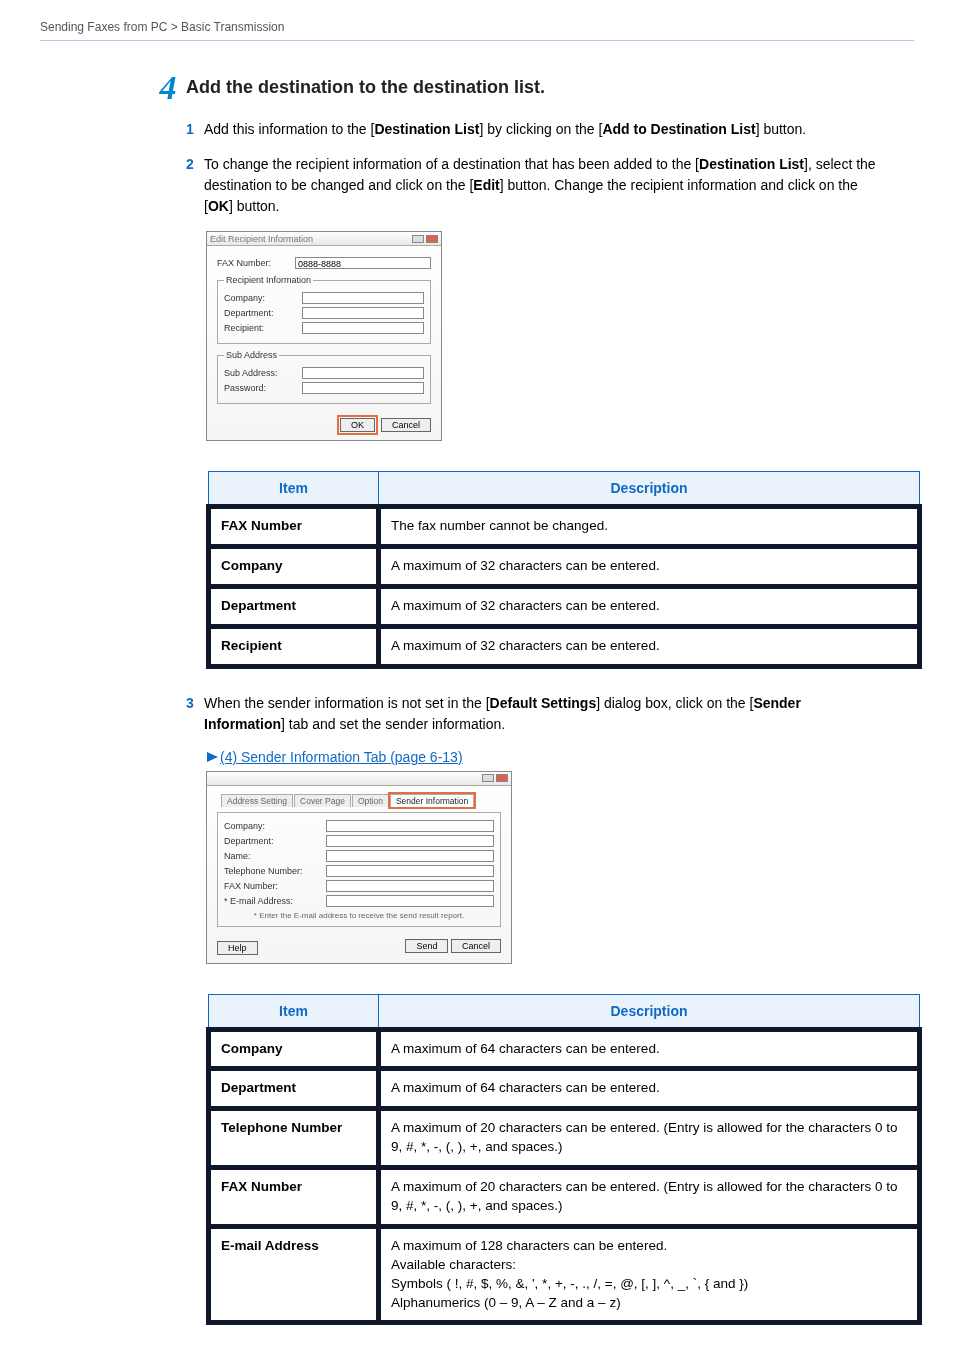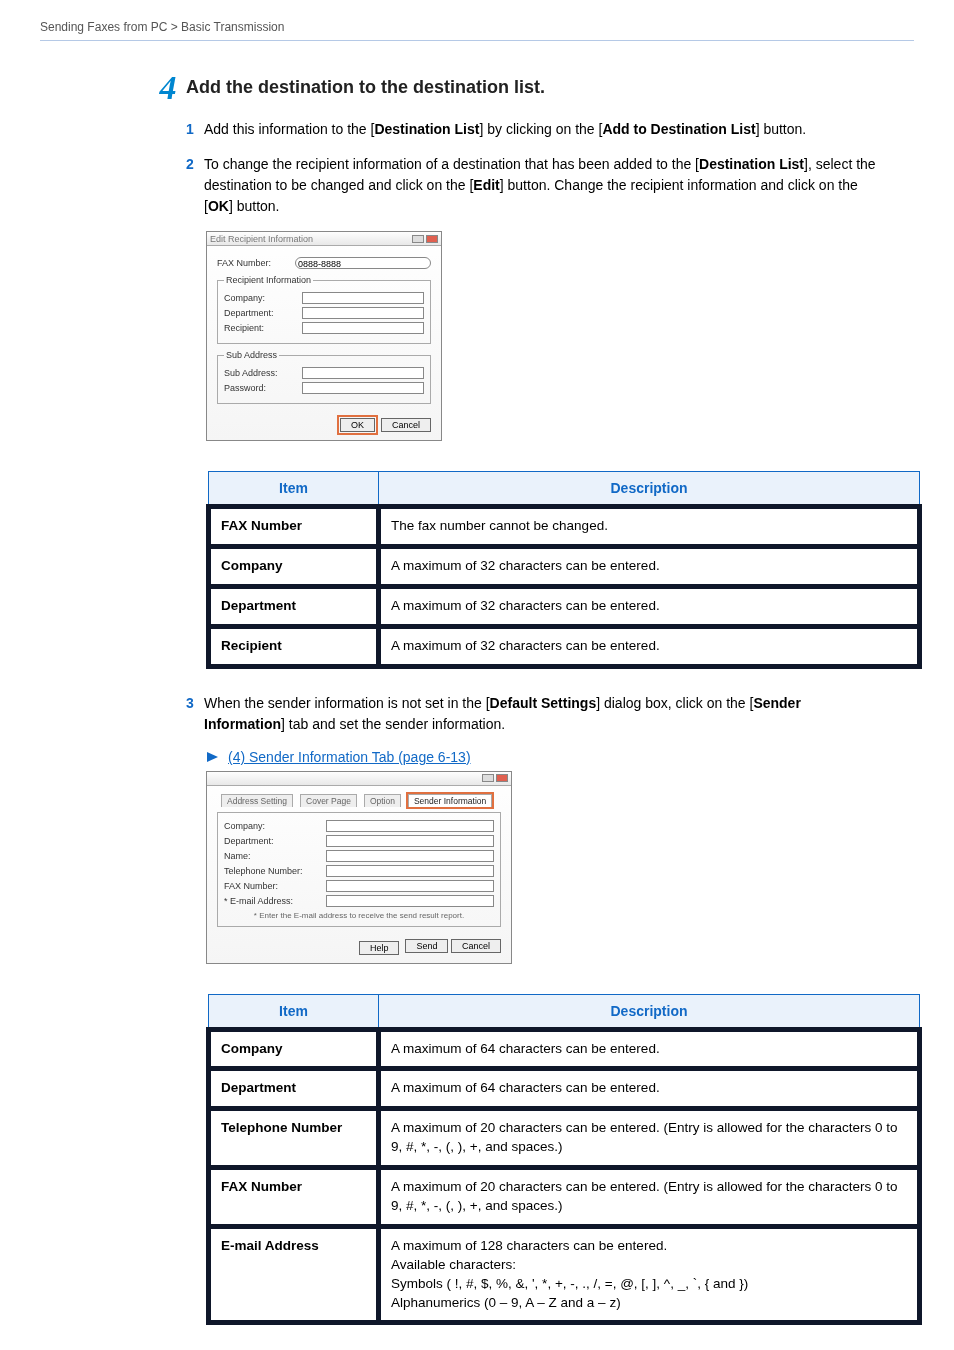--- a/index.html
+++ b/index.html
@@ -60,21 +60,20 @@
     width: 18px;
     flex-shrink: 0;
   }
   .substep-body { flex: 1; font-size: 14px; }
   .substep-body b { font-weight: bold; }
   .link-row {
     margin-left: 166px;
     margin-bottom: 4px;
     display: flex;
     align-items: center;
-    gap: 8px;
     color: #1169c6;
   }
   .link-row a {
     color: #1169c6;
     text-decoration: underline;
     font-size: 14px;
   }
   .arrow-icon {
     width: 14px; height: 14px; flex-shrink:0;
   }
@@ -101,25 +100,25 @@
   .dialog .body { padding: 8px 10px; }
   .dialog .row { display:flex; align-items:center; margin:3px 0; gap:18px;}
   .dialog .lbl { width:60px; color:#333; }
   .dialog .inp { flex:1; height:12px; border:1px solid #888; background:#fff; }
   .dialog fieldset { border:1px solid #aaa; padding:4px 6px 6px 6px; margin-top:6px;}
   .dialog legend { font-size:9px; color:#333; padding:0 2px;}
   .dialog .btnrow { display:flex; justify-content:flex-end; gap:6px; padding:6px 10px 8px 10px;}
   .dialog .btn { border:1px solid #666; padding:1px 10px; font-size:9px; background:#eee;}
   .dialog .btn.ok { outline:2px solid #e07040; outline-offset:1px; }
   .dialog.wide { width: 306px; }
-  .dialog .tabs { display:flex; gap:7px; margin-bottom:-1px; padding-left:4px;}
+  .dialog .tabs { display:flex; gap:1px; margin-bottom:-1px; padding-left:4px;}
   .dialog .tab { border:1px solid #aaa; border-bottom:none; padding:1px 5px; background:#eee; font-size:8.5px; color:#666;}
   .dialog .tab.active { background:#fff; outline:2px solid #e07040; outline-offset:0; color:#222;}
   .dialog .note { font-size:8px; color:#666; text-align:center; margin-top:4px;}
-  .dialog .btnrow.left { }
+  .dialog .btnrow.left { justify-content:space-between; }
 
   table.info {
     border-collapse: collapse;
     margin-left: 166px;
     width: 716px;
     margin-bottom: 24px;
     border-radius: 14px;
   }
   table.info th {
     background: #eaf2fb;
@@ -171,21 +170,21 @@
   <div class="titlebar">
     <span>Edit Recipient Information</span>
     <div class="winctrls">
       <div class="winbtn"></div>
       <div class="winbtn close"></div>
     </div>
   </div>
   <div class="body">
     <div class="row">
       <span class="lbl">FAX Number:</span>
-      <span class="inp" style="padding-left:2px;line-height:12px;border-radius:6px;">0888-8888</span>
+      <span class="inp" style="padding-left:2px;line-height:12px;">0888-8888</span>
     </div>
     <fieldset>
       <legend>Recipient Information</legend>
       <div class="row">
           <span class="lbl">Company:</span>
           <span class="inp"></span>
         </div>
       <div class="row">
           <span class="lbl">Department:</span>
           <span class="inp"></span>

